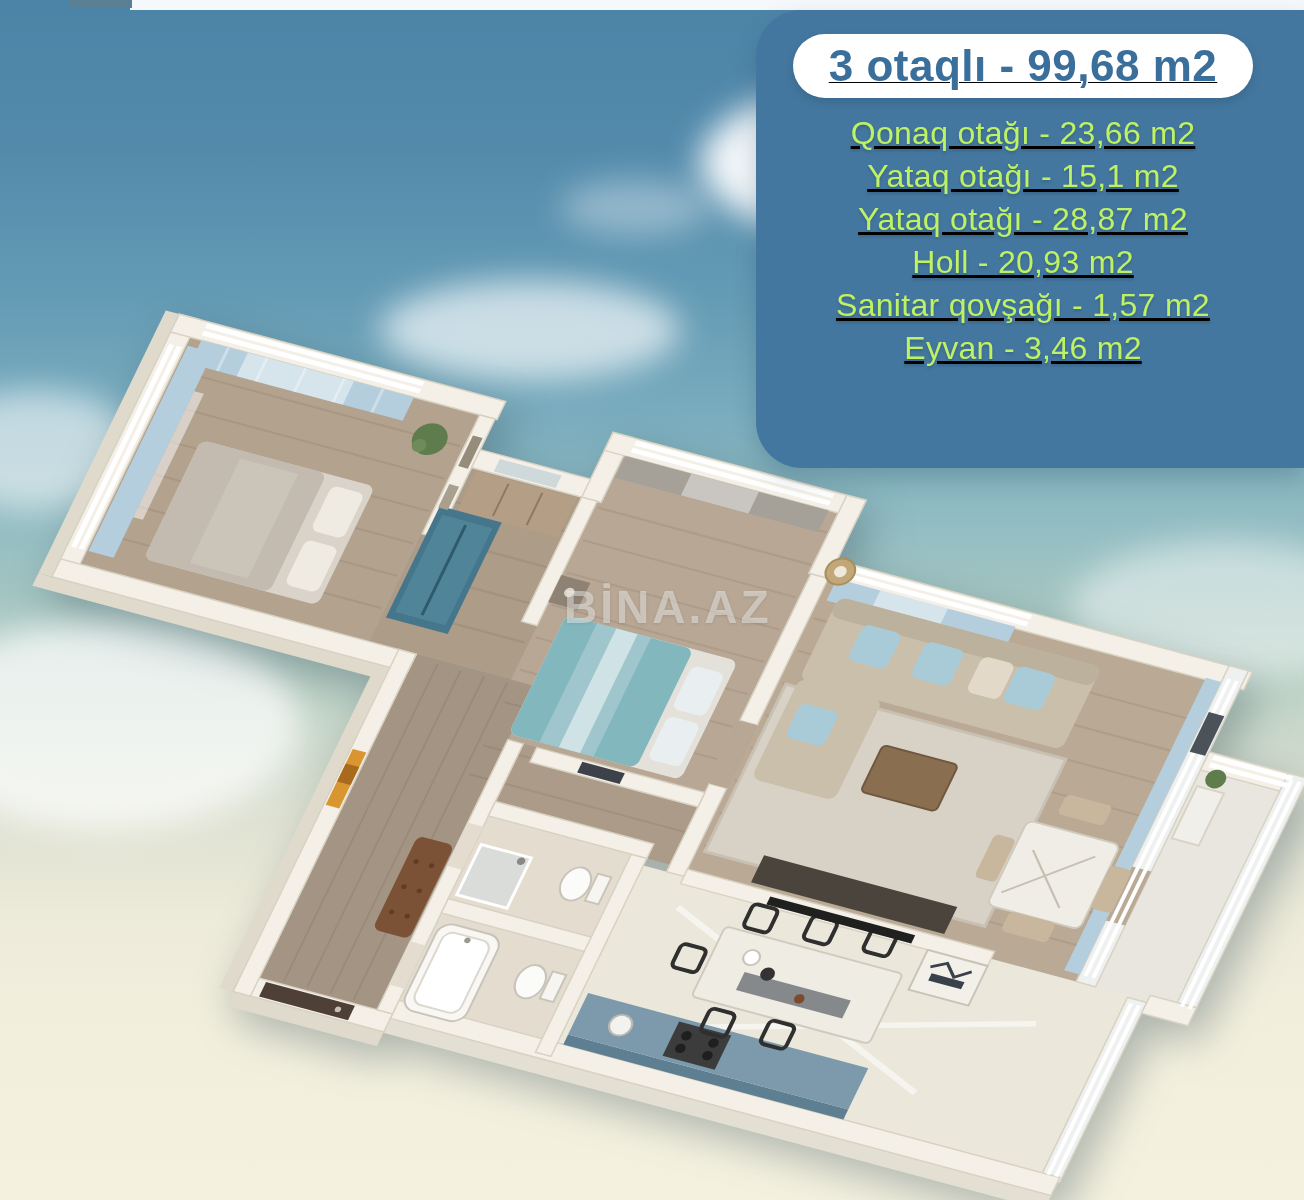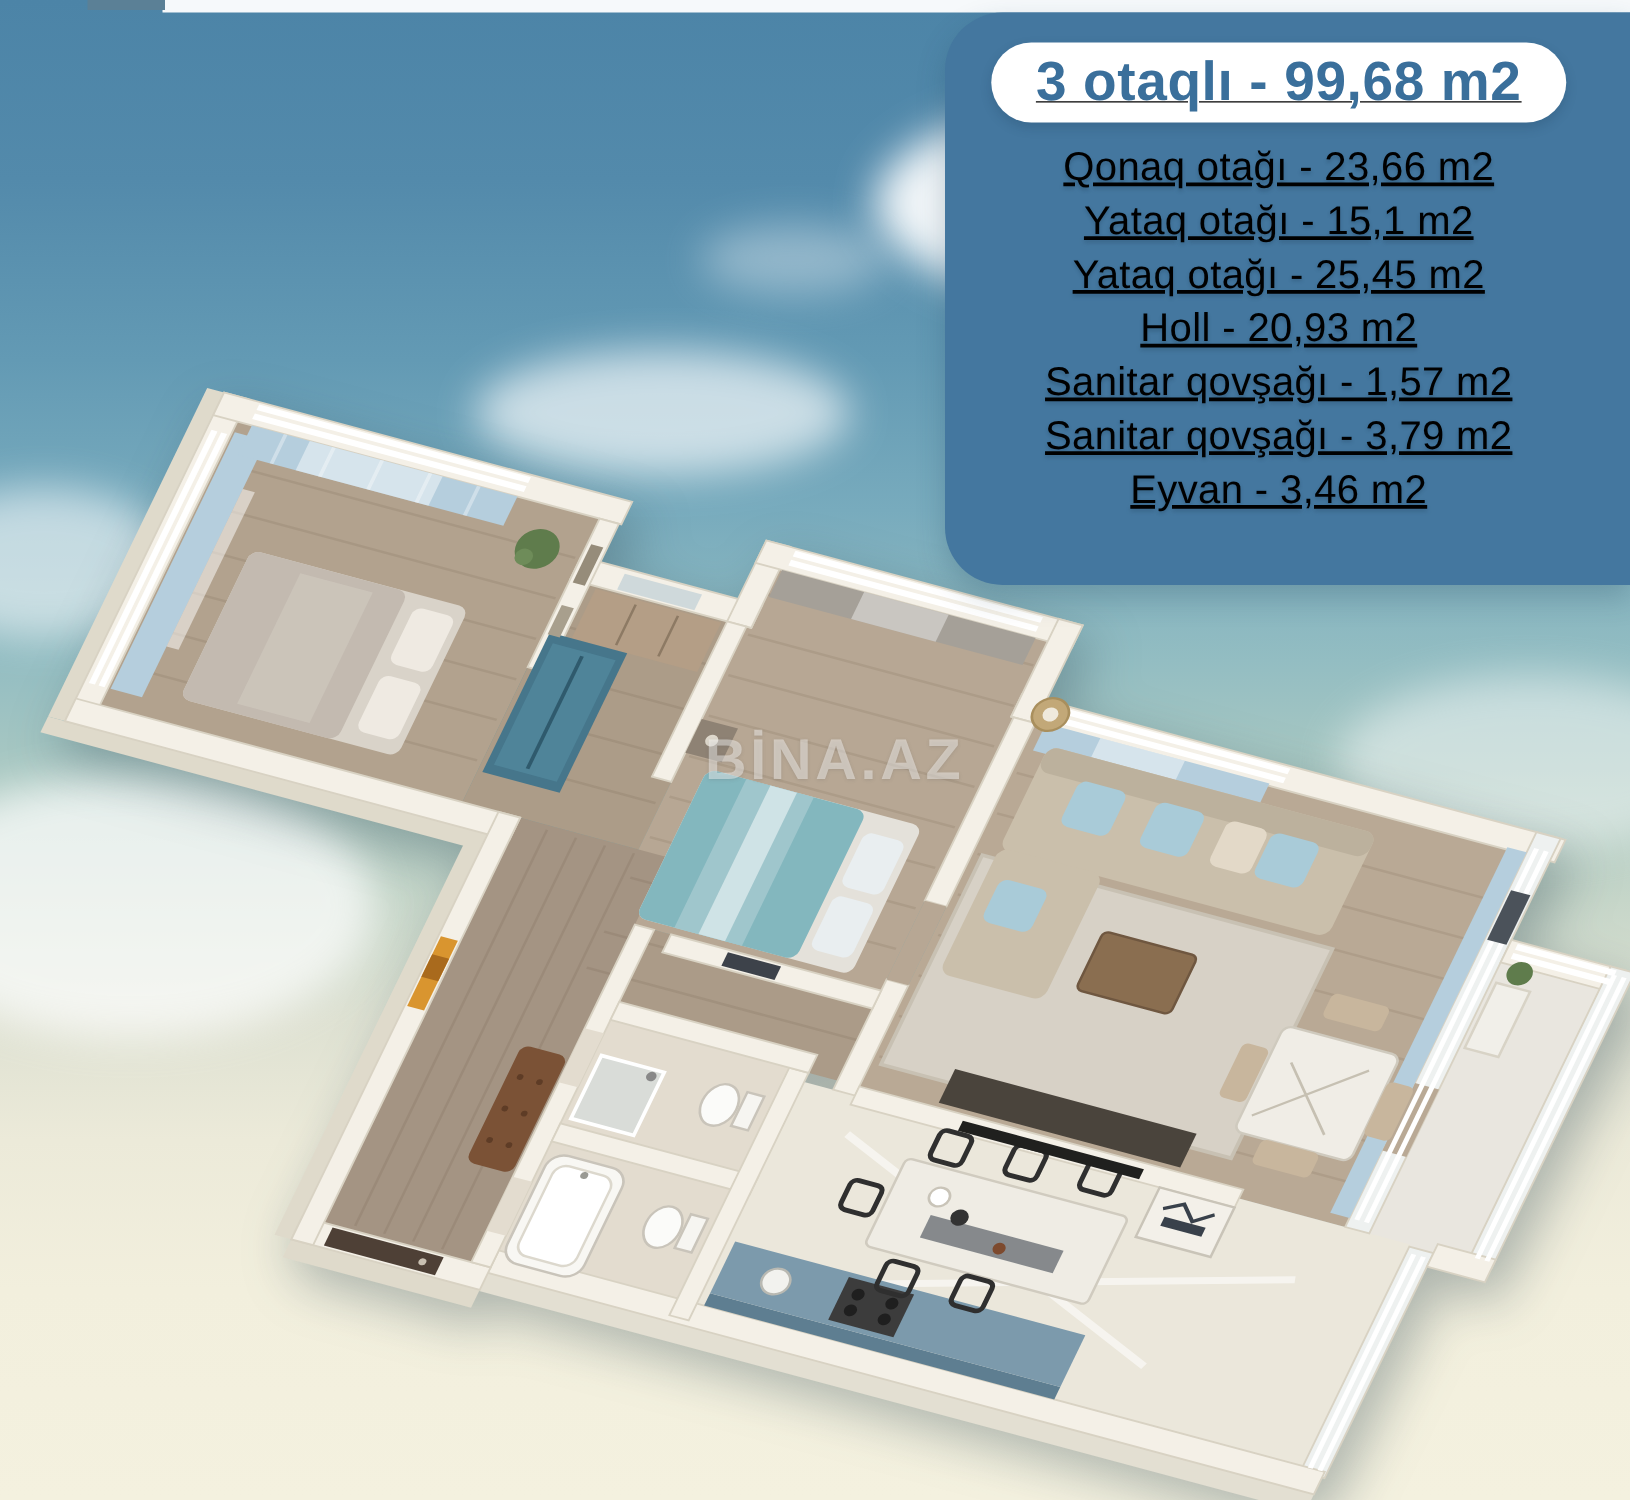--- a/index.html
+++ b/index.html
@@ -23,21 +23,21 @@
     box-shadow:0 10px 22px rgba(35,70,95,.25);
     display:flex;flex-direction:column;align-items:center;
     padding:24px 42px 0 28px;box-sizing:border-box;z-index:30;text-decoration:underline;
   }
   .pill{
     background:#ffffff;border-radius:44px;padding:7px 36px;margin:0 0 14px 0;
     box-shadow:0 4px 9px rgba(20,50,75,.20);
   }
   .pill span{font-size:44px;font-weight:bold;color:#3A6F9B;letter-spacing:.5px;white-space:nowrap;}
   .row{
-    font-size:32px;line-height:43px;color:#000000;white-space:nowrap;
+    font-size:32px;line-height:43px;color:#bef264;white-space:nowrap;
     text-shadow:0 2px 3px rgba(25,55,80,.30);letter-spacing:.3px;
   }
 
   .watermark{
     position:absolute;left:564px;top:580px;z-index:20;
     font-size:46px;font-weight:bold;letter-spacing:3px;
     color:rgba(255,255,255,.42);text-shadow:0 1px 3px rgba(90,90,90,.18);
   }
   .plan{position:absolute;left:0;top:0;z-index:10;
     filter:drop-shadow(10px 16px 20px rgba(50,75,85,.35));}
@@ -291,20 +291,19 @@
   </svg>
 
   <div class="watermark">BİNA.AZ</div>
 
   <div class="panel">
     <div class="pill">
       <span>3 otaqlı - 99,68 m2</span>
     </div>
     <div class="row">Qonaq otağı - 23,66 m2</div>
     <div class="row">Yataq otağı - 15,1 m2</div>
-    <div class="row">Yataq otağı - 25,45 m2</div>
+    <div class="row">Yataq otağı - 28,87 m2</div>
     <div class="row">Holl - 20,93 m2</div>
     <div class="row">Sanitar qovşağı - 1,57 m2</div>
-    <div class="row">Sanitar qovşağı - 3,79 m2</div>
     <div class="row">Eyvan - 3,46 m2</div>
   </div>
 
 </div>
 
 </body></html>

